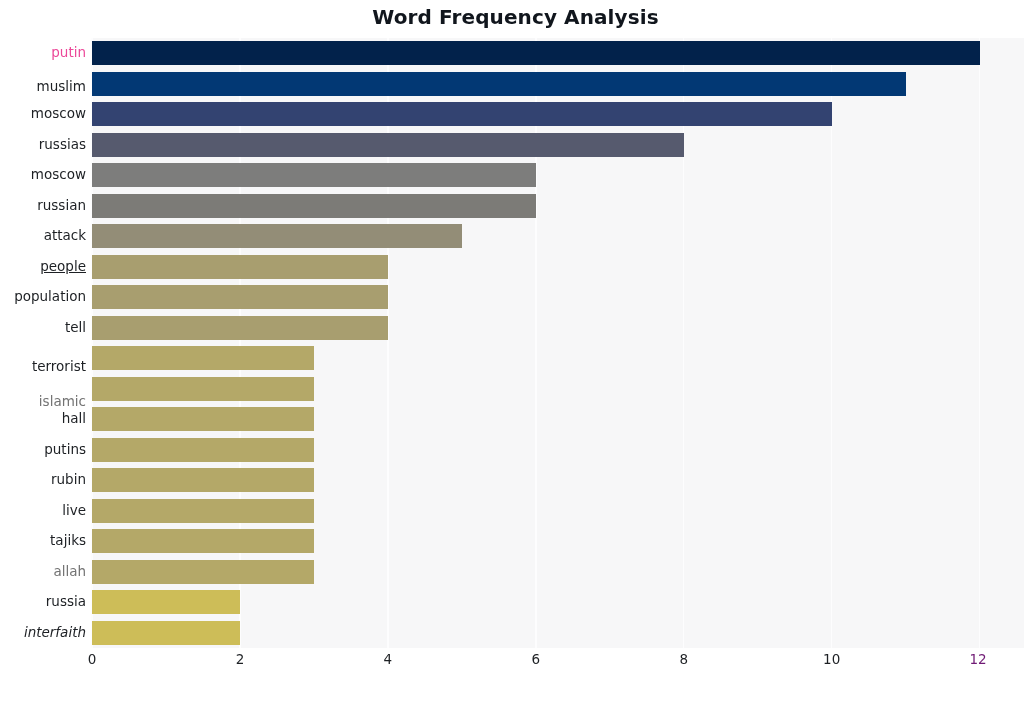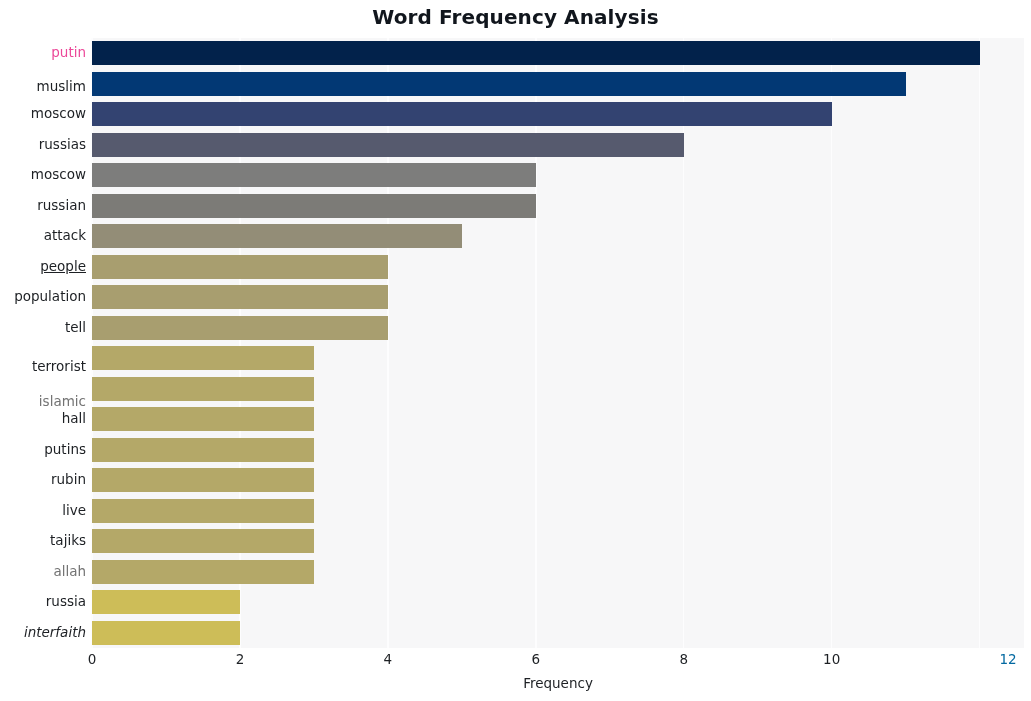--- a/index.html
+++ b/index.html
@@ -227,18 +227,17 @@
       <div class="y-label" style="top: 587.75px; color: rgb(29, 32, 36); font-style: italic;">interfaith</div>
     </div>
 
   <div id="x-labels">
       <div class="x-label" style="left: 0px; color: rgb(29, 32, 36);">0</div>
       <div class="x-label" style="left: 147.937px; color: rgb(29, 32, 36);">2</div>
       <div class="x-label" style="left: 295.873px; color: rgb(29, 32, 36);">4</div>
       <div class="x-label" style="left: 443.81px; color: rgb(29, 32, 36);">6</div>
       <div class="x-label" style="left: 591.746px; color: rgb(29, 32, 36);">8</div>
       <div class="x-label" style="left: 739.683px; color: rgb(29, 32, 36);">10</div>
-      <div class="x-label" style="left: 916px; color: #0369a1;">12</div>
+      <div class="x-label" style="left: 886px; color: #701a75;">12</div>
     </div>
 
-  <div id="x-axis-title">Frequency</div>
 
 </div>
 
 </body></html>

